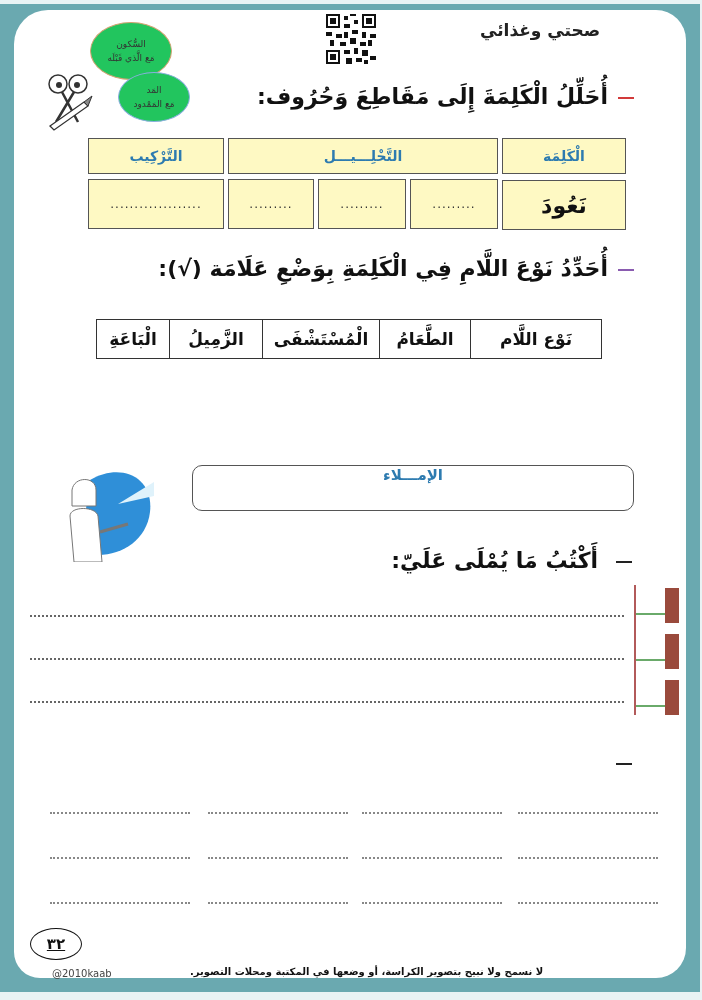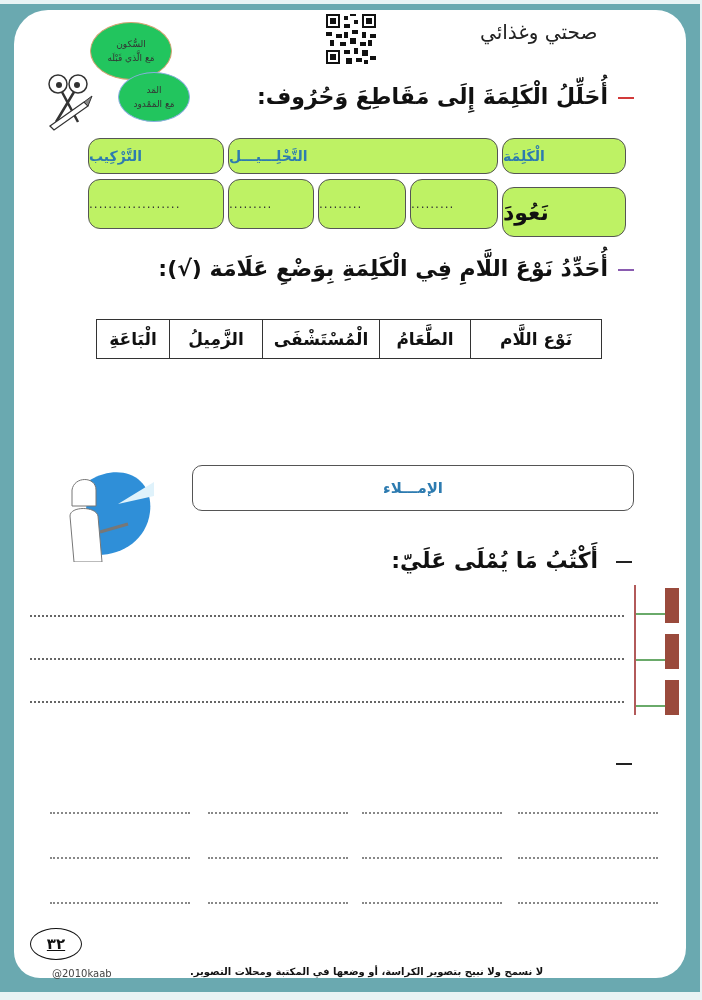--- a/index.html
+++ b/index.html
@@ -1,34 +1,34 @@
 <!DOCTYPE html>
 <html><head>
 <meta charset="utf-8">
 <style>
   html,body{margin:0;padding:0;}
   body{width:702px;height:1000px;background:#e9f3f4;position:relative;overflow:hidden;font-family:"DejaVu Sans",sans-serif;color:#111;}
   .frame{position:absolute;left:0;top:4px;width:700px;height:988px;background:#6aa9b0;}
   .page{position:absolute;left:14px;top:10px;width:672px;height:968px;background:#fff;border-radius:34px 30px 30px 26px;}
   .abs{position:absolute;}
   .rtl{direction:rtl;}
-  .title{left:480px;top:20px;font-size:20px;font-weight:normal;color:#222;}
+  .title{left:480px;top:20px;font-size:17px;font-weight:bold;color:#222;}
   .qr{left:326px;top:13px;width:50px;height:52px;}
   .bubble{border-radius:50%;background:#22c55e;text-align:center;font-size:9px;line-height:14px;color:#333;display:flex;align-items:center;justify-content:center;flex-direction:column;}
   .b1{left:90px;top:22px;width:80px;height:56px;border:1.5px solid #d4a373;}
   .b2{left:118px;top:72px;width:70px;height:48px;border:1.5px solid #8aaee0;}
   .heading{font-size:22px;font-weight:bold;color:#111;white-space:nowrap;}
   .dash{display:inline-block;width:16px;height:2px;vertical-align:middle;margin-left:10px;}
-  .box{position:absolute;border:1.5px solid #555;border-radius:12px;background:#bef264;display:flex;align-items:center;}
+  .box{position:absolute;border:1.5px solid #555;border-radius:0;background:#fef9c3;display:flex;align-items:center;justify-content:center;}
   .hdr{color:#2d7bb0;font-weight:bold;font-size:14px;}
   .dots{color:#333;font-size:12px;letter-spacing:1px;}
   table.lam{position:absolute;left:96px;top:319px;border-collapse:collapse;direction:rtl;}
   table.lam td{border:1.3px solid #333;height:36px;text-align:center;font-weight:bold;font-size:16px;padding:0 6px;}
   table.lam tr.h td{height:38px;font-size:17px;}
-  .imla{left:192px;top:465px;width:440px;height:44px;border:1.5px solid #555;border-radius:10px;display:flex;align-items:center;justify-content:center;color:#2d7bb0;font-weight:bold;font-size:15px;}
+  .imla{left:192px;top:465px;width:440px;height:44px;border:1.5px solid #555;border-radius:10px;display:flex;align-items:flex-start;justify-content:center;color:#2d7bb0;font-weight:bold;font-size:15px;}
   .dotline{position:absolute;height:0;border-bottom:2px dotted #666;}
   .dotseg{position:absolute;height:0;border-bottom:2px dotted #888;width:140px;}
   .pagenum{left:30px;top:928px;width:50px;height:30px;border:1.5px solid #111;border-radius:50%;display:flex;align-items:center;justify-content:center;font-size:15px;font-weight:bold;text-decoration:underline;}
   .footer{left:190px;top:966px;font-size:10px;font-weight:bold;color:#111;}
   .credit{left:52px;top:968px;font-size:10px;color:#444;}
 </style>
 </head>
 <body>
 
 <div class="frame"></div>
@@ -98,21 +98,21 @@
 <div class="box" style="left:502px;top:138px;width:122px;height:34px">
     <span class="hdr">الْكَلِمَة</span>
   </div>
 <div class="box" style="left:228px;top:138px;width:268px;height:34px">
     <span class="hdr">التَّحْلِـــيـــل</span>
   </div>
 <div class="box" style="left:88px;top:138px;width:134px;height:34px">
     <span class="hdr">التَّرْكِيب</span>
   </div>
 
-<div class="box" style="left:502px;top:187px;width:122px;height:48px">
+<div class="box" style="left:502px;top:180px;width:122px;height:48px">
     <span style="font-size:22px;font-weight:bold">نَعُودَ</span>
   </div>
 <div class="box" style="left:410px;top:179px;width:86px;height:48px">
     <span class="dots">.........</span>
   </div>
 <div class="box" style="left:318px;top:179px;width:86px;height:48px">
     <span class="dots">.........</span>
   </div>
 <div class="box" style="left:228px;top:179px;width:84px;height:48px">
     <span class="dots">.........</span>

